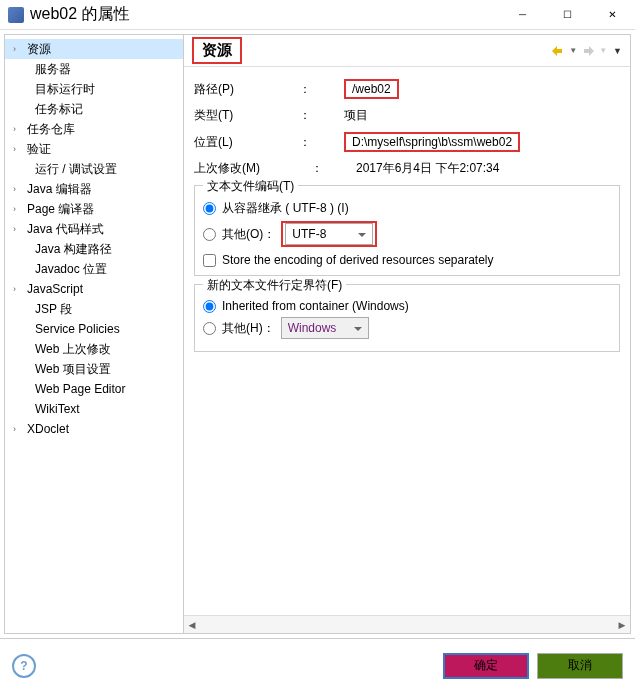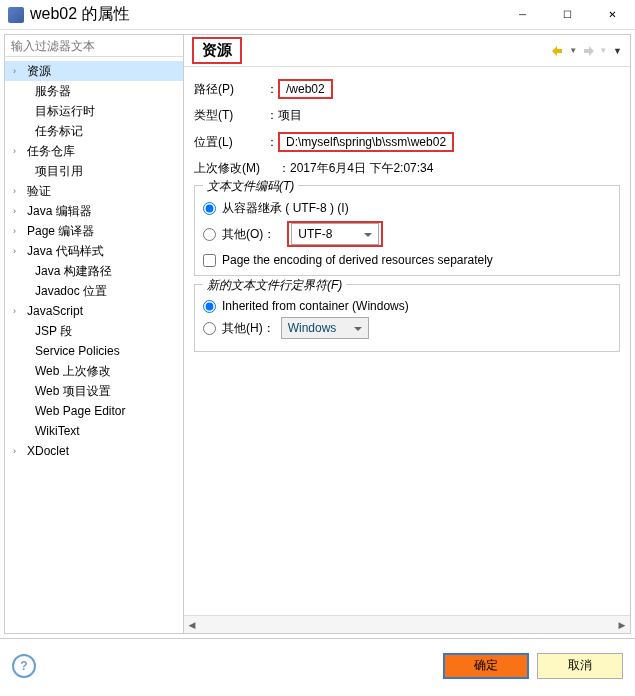--- a/index.html
+++ b/index.html
@@ -18,83 +18,82 @@
 .tree-item .twisty { width: 12px; font-size: 9px; color: #666; }
 .tree-item .label { padding-left: 2px; }
 .tree-item.child { padding-left: 28px; }
 .main { flex: 1; border: 1px solid #ccc; border-left: none; display: flex; flex-direction: column; position: relative; }
 .main-header { display: flex; align-items: center; height: 32px; padding: 0 8px; border-bottom: 1px solid #ddd; }
 .main-header .heading { font-size: 15px; font-weight: bold; padding: 2px 8px; }
 .main-header .heading.hl { border: 2px solid #d33; }
 .main-header .spacer { flex: 1; }
 .main-header .nav-arrow { width: 18px; height: 18px; display: flex; align-items: center; justify-content: center; margin: 0 2px; cursor: pointer; }
 .main-body { flex: 1; padding: 12px 10px; overflow: hidden; }
-.row { display: flex; align-items: center; margin-bottom: 8px; }
+.row { display: flex; align-items: center; margin-bottom: 8px; gap: 33px; }
 .row .lbl { width: 72px; }
 .row .colon { width: 12px; }
 .val.hl { border: 2px solid #d33; padding: 1px 6px; }
 .group { border: 1px solid #ccc; padding: 10px 8px 8px 8px; margin-top: 8px; position: relative; }
-.group-title { position: absolute; top: -8px; left: 8px; background: #fff; padding: 0 4px; font-style: italic; }
+.group-title { position: absolute; top: -8px; left: 8px; background: #fff; padding: 0 4px; }
 .radio-row { display: flex; align-items: center; margin: 4px 0; }
 .radio-row input[type=radio] { margin-right: 6px; }
 .combo { display: inline-flex; align-items: center; border: 1px solid #aaa; height: 22px; padding: 0 18px 0 6px; position: relative; min-width: 88px; background: #fff; }
 .combo::after { content: ""; position: absolute; right: 6px; top: 9px; border-left: 4px solid transparent; border-right: 4px solid transparent; border-top: 4px solid #666; }
-.combo.disabled { background: #f0f0f0; color: #0c4a6e; }
+.combo.disabled { background: #f0f0f0; color: #701a75; }
 .check-row { display: flex; align-items: center; margin-top: 6px; }
 .check-row input { margin-right: 6px; }
 .hl-box-sm { border: 2px solid #d33; padding: 0 2px; display: inline-flex; }
 .main-scroll { height: 18px; border-top: 1px solid #ddd; display: flex; align-items: center; background: #f5f5f5; }
 .main-scroll .thumb { width: 16px; height: 14px; display: flex; align-items: center; justify-content: center; color: #666; font-size: 9px; }
 .footer { height: 54px; display: flex; align-items: center; padding: 0 12px; border-top: 1px solid #ccc; }
 .footer .help { width: 24px; height: 24px; border: 2px solid #6b9fd1; border-radius: 50%; display: flex; align-items: center; justify-content: center; color: #6b9fd1; font-weight: bold; cursor: pointer; }
 .footer .spacer { flex: 1; }
-.footer button { width: 86px; height: 26px; margin-left: 8px; background: #fef9c3; border: 1px solid #adadad; cursor: pointer; font-family: inherit; font-size: 12px; }
-.footer button.primary { border: 2px solid #3a78c4; background: #f97316; }
+.footer button { width: 86px; height: 26px; margin-left: 8px; background: #4d7c0f; border: 1px solid #adadad; cursor: pointer; font-family: inherit; font-size: 12px; }
+.footer button.primary { border: 2px solid #3a78c4; background: #be185d; }
 svg.arrow { width: 12px; height: 10px; }
 </style>
 </head>
 <body>
 
 <div class="titlebar">
   <div class="icon"></div>
   <div class="title">web02 的属性</div>
   <div class="winbtns">
     <div class="winbtn">─</div>
     <div class="winbtn">☐</div>
     <div class="winbtn close">✕</div>
   </div>
 </div>
 
 <div class="content">
   <div class="sidebar">
-    <input class="filter-input" placeholder="输入过滤器文本" style="">
     <div class="tree" id="tree">
         <div class="tree-item selected">
           <span class="twisty">›</span>
           <span class="label">资源</span>
         </div>
         <div class="tree-item child">
           <span class="label">服务器</span>
         </div>
         <div class="tree-item child">
           <span class="label">目标运行时</span>
         </div>
         <div class="tree-item child">
           <span class="label">任务标记</span>
         </div>
         <div class="tree-item">
           <span class="twisty">›</span>
           <span class="label">任务仓库</span>
         </div>
-        <div class="tree-item child">
-          <span class="label">项目引用</span>
-        </div>
         <div class="tree-item">
           <span class="twisty">›</span>
           <span class="label">验证</span>
+        </div>
+        <div class="tree-item child">
+          <span class="label">运行 / 调试设置</span>
         </div>
         <div class="tree-item">
           <span class="twisty">›</span>
           <span class="label">Java 编辑器</span>
         </div>
         <div class="tree-item">
           <span class="twisty">›</span>
           <span class="label">Page 编译器</span>
         </div>
         <div class="tree-item">
@@ -180,29 +179,29 @@
       <div class="group">
         <div class="group-title">文本文件编码(T)</div>
         <div class="radio-row">
           <input type="radio" name="enc" checked="" style="">
           <span>从容器继承 ( UTF-8 ) (I)</span>
         </div>
         <div class="radio-row">
           <input type="radio" name="enc" style="">
           <span>其他(O)</span>
           <span class="colon">：</span>
-          <span class="hl-box-sm" style="margin-left:12px">
+          <span class="hl-box-sm" style="margin-left:6px">
               <span class="combo">
                 <span>UTF-8</span>
               </span>
             </span>
         </div>
         <div class="check-row">
           <input type="checkbox" style="">
-          <span>Page the encoding of derived resources separately</span>
+          <span>Store the encoding of derived resources separately</span>
         </div>
       </div>
 
       <div class="group">
         <div class="group-title">新的文本文件行定界符(F)</div>
         <div class="radio-row">
           <input type="radio" name="delim" checked="" style="">
           <span>Inherited from container (Windows)</span>
         </div>
         <div class="radio-row">

